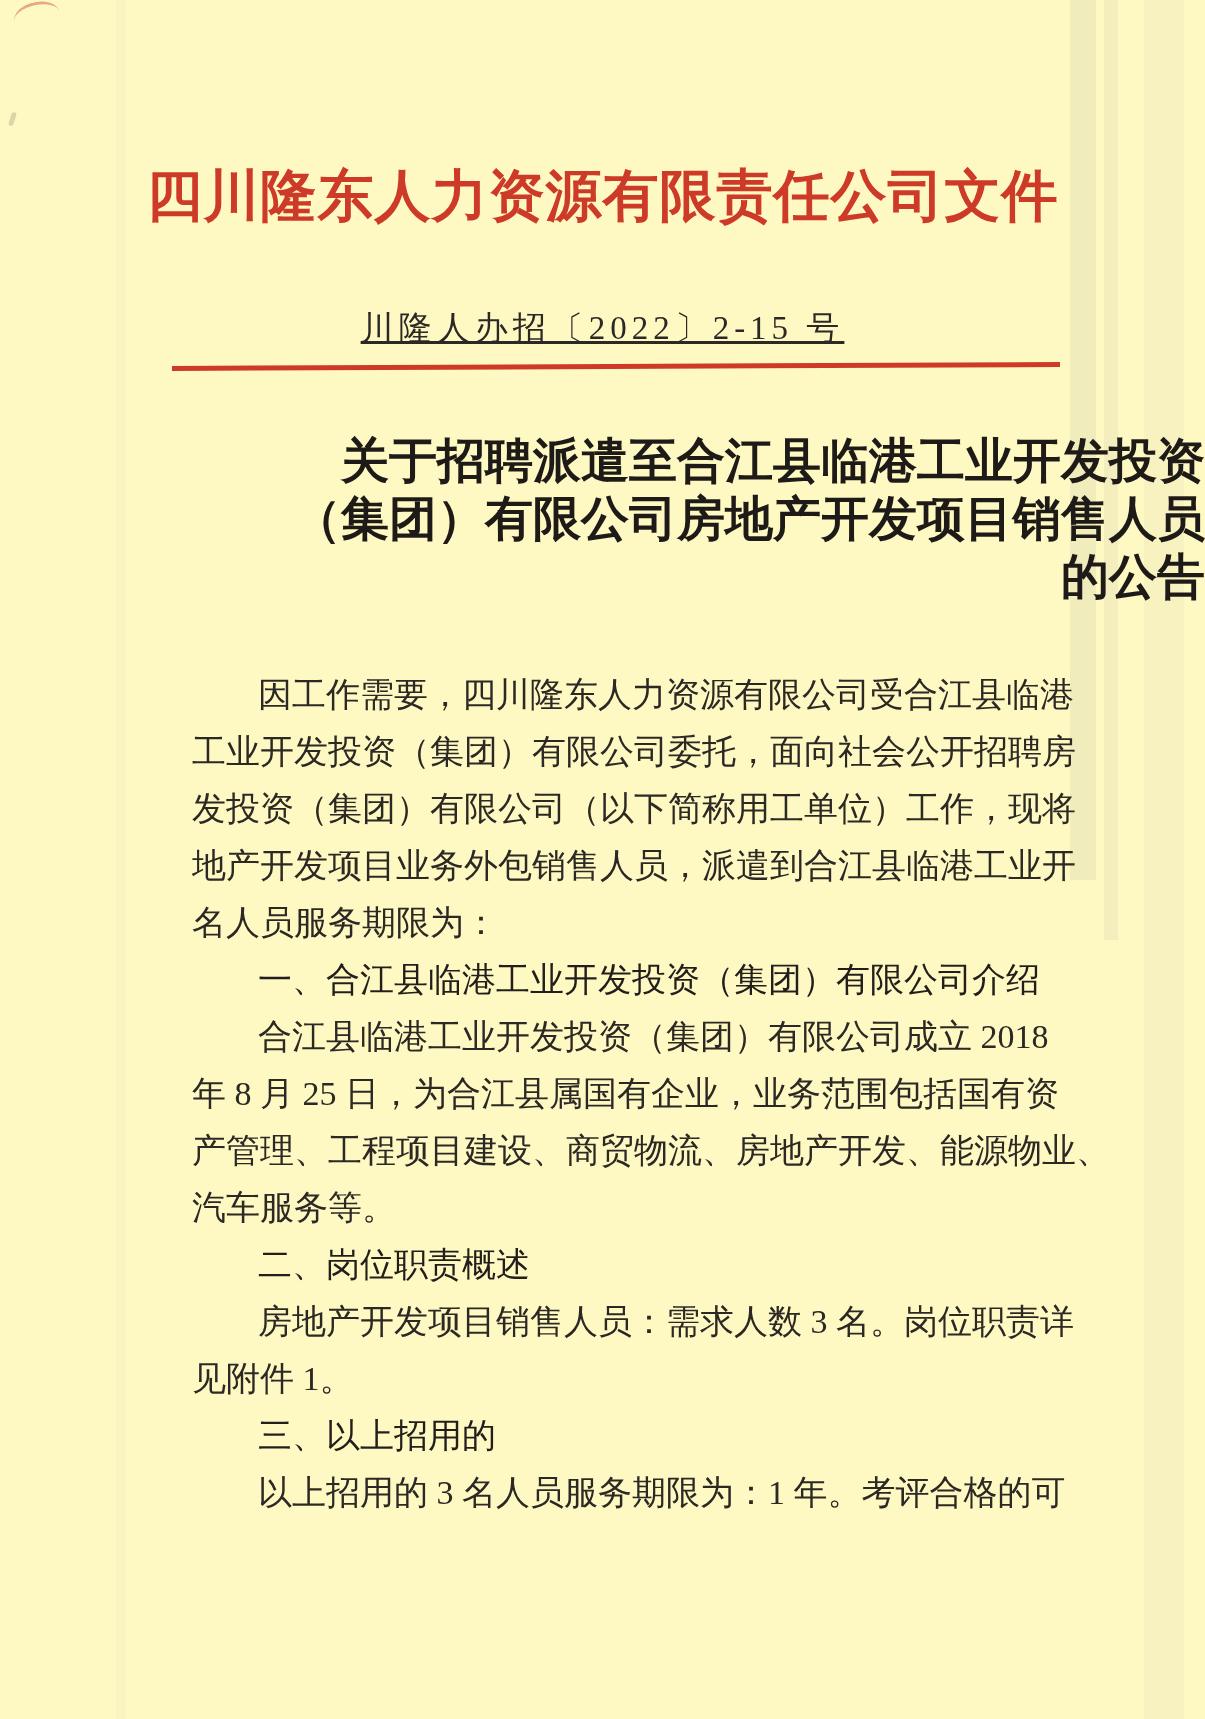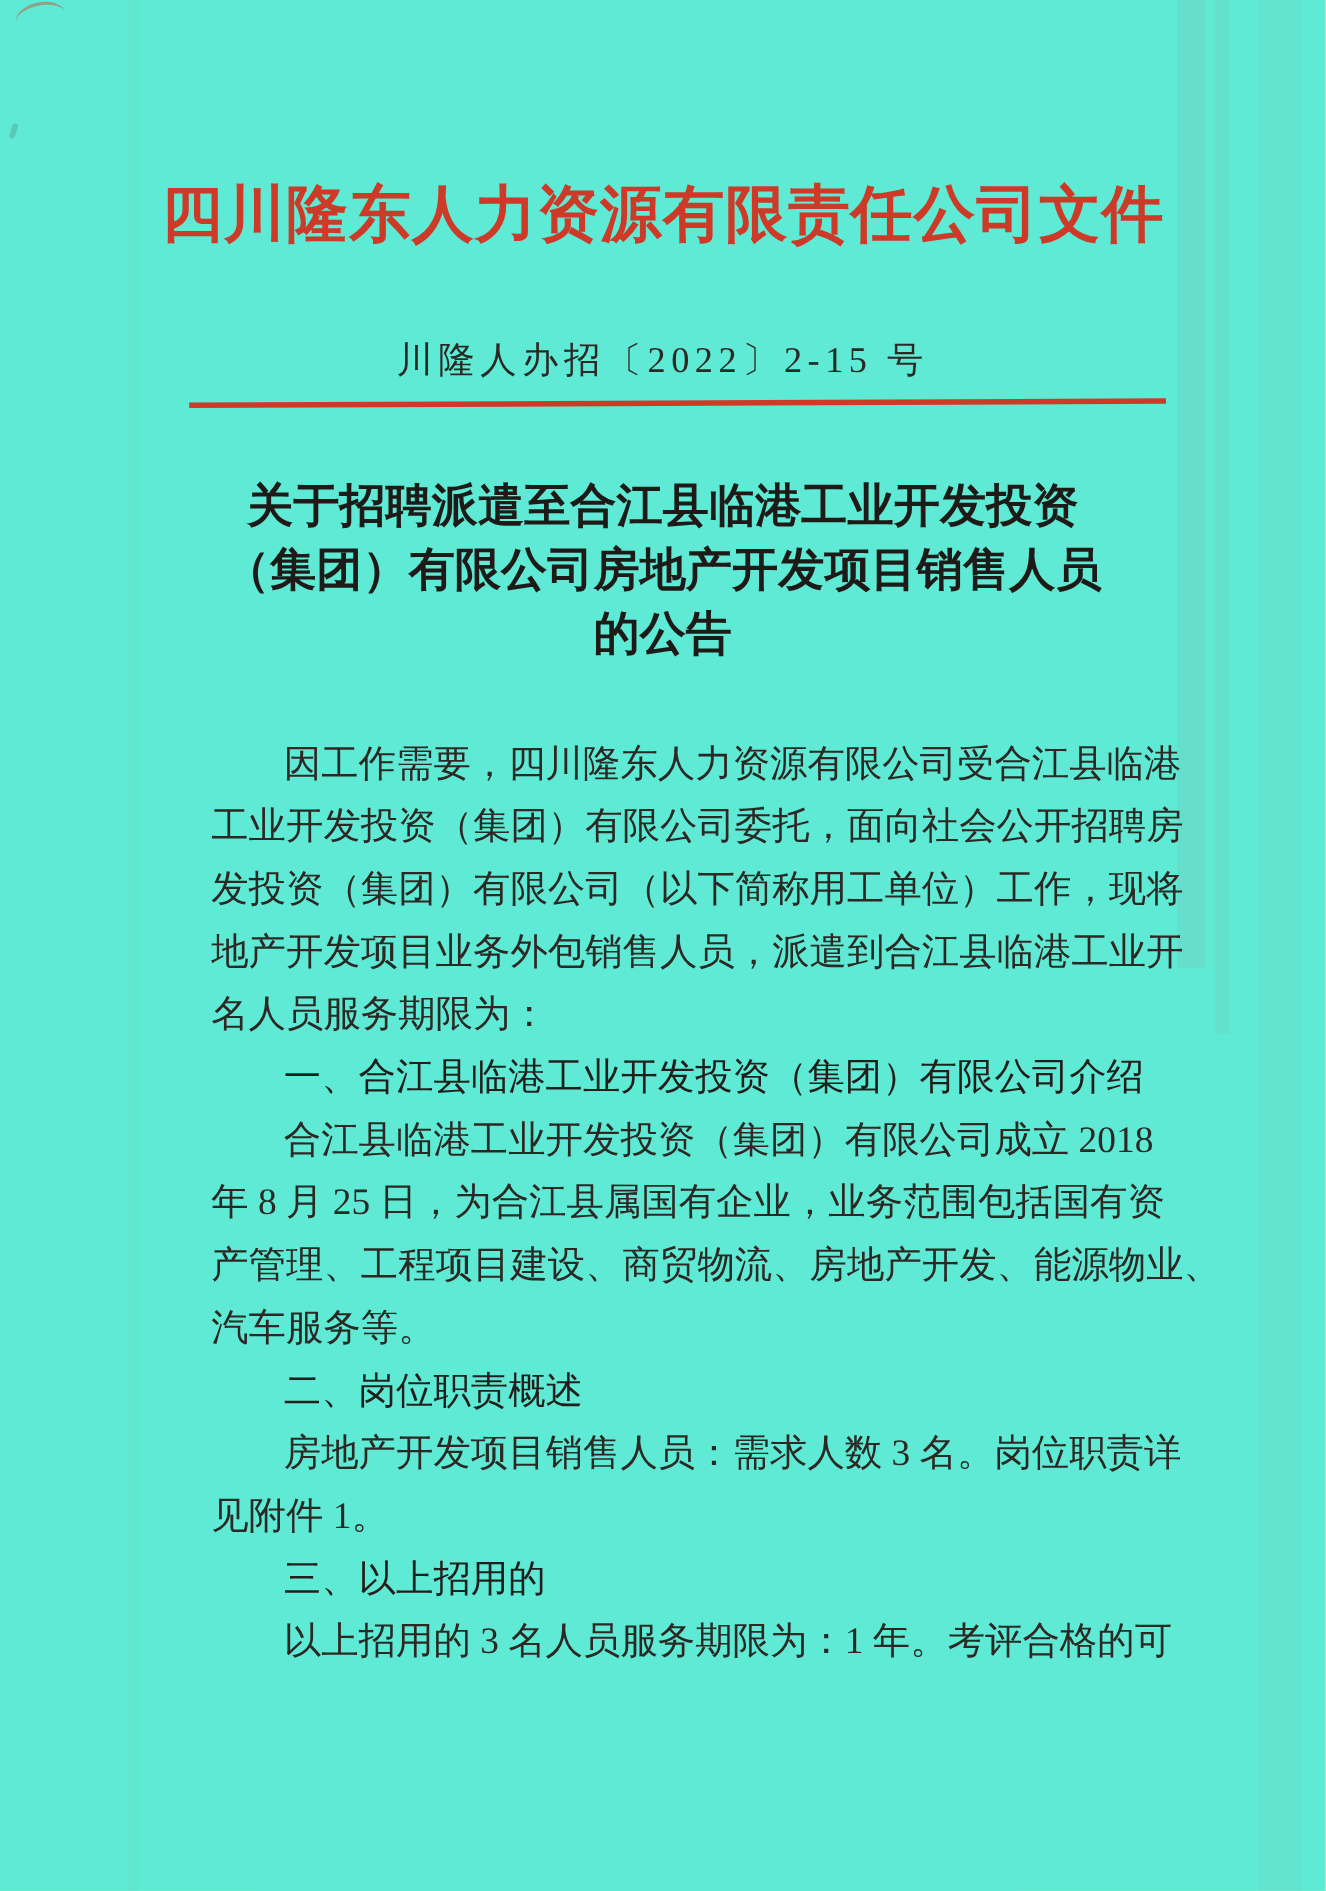--- a/index.html
+++ b/index.html
@@ -5,21 +5,21 @@
   html, body {
     margin: 0;
     padding: 0;
     background: #e9e7e3;
   }
   .page {
     position: relative;
     width: 1205px;
     height: 1719px;
     margin: 0 auto;
-    background: #5eead4;
+    background: #fef9c3;
     overflow: hidden;
     font-family: "Liberation Serif", "DejaVu Serif", serif;
   }
   
   .streak {
     position: absolute;
     top: 0;
     pointer-events: none;
   }
   .streak.a { left: 1070px; width: 26px; height: 880px; background: rgba(158,152,144,0.13); }
@@ -61,37 +61,38 @@
   .doc-number {
     position: absolute;
     top: 306px;
     left: 0;
     width: 100%;
     text-align: center;
     font-size: 33px;
     line-height: 44px;
     color: #2c2925;
     letter-spacing: 5px;
+    text-decoration: underline;
   }
   .red-line {
     position: absolute;
     top: 364px;
     left: 172px;
     width: 888px;
     height: 5px;
     background: #cf3a27;
     transform: rotate(-0.25deg);
   }
   .doc-title {
     position: absolute;
     top: 432px;
     left: 0;
     width: 100%;
-    text-align: center;
-    font-size: 42px;
+    text-align: right;
+    font-size: 48px;
     line-height: 58px;
     font-weight: bold;
     color: #1d1a17;
   }
   .body-block {
     position: absolute;
     top: 666px;
     left: 192px;
     width: 880px;
     font-size: 34px;

